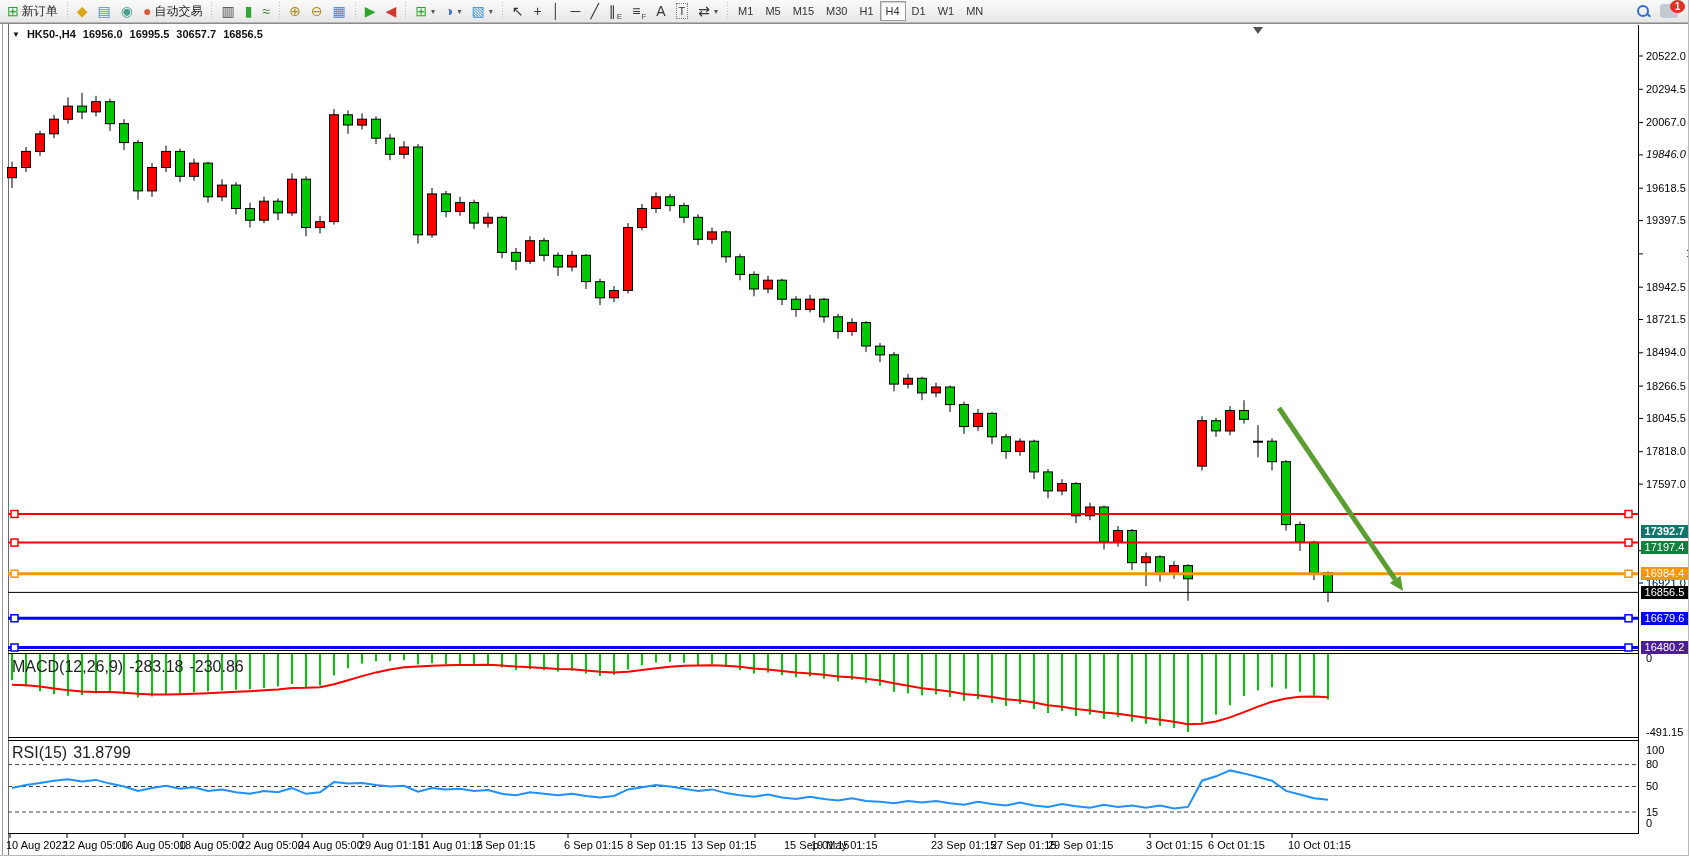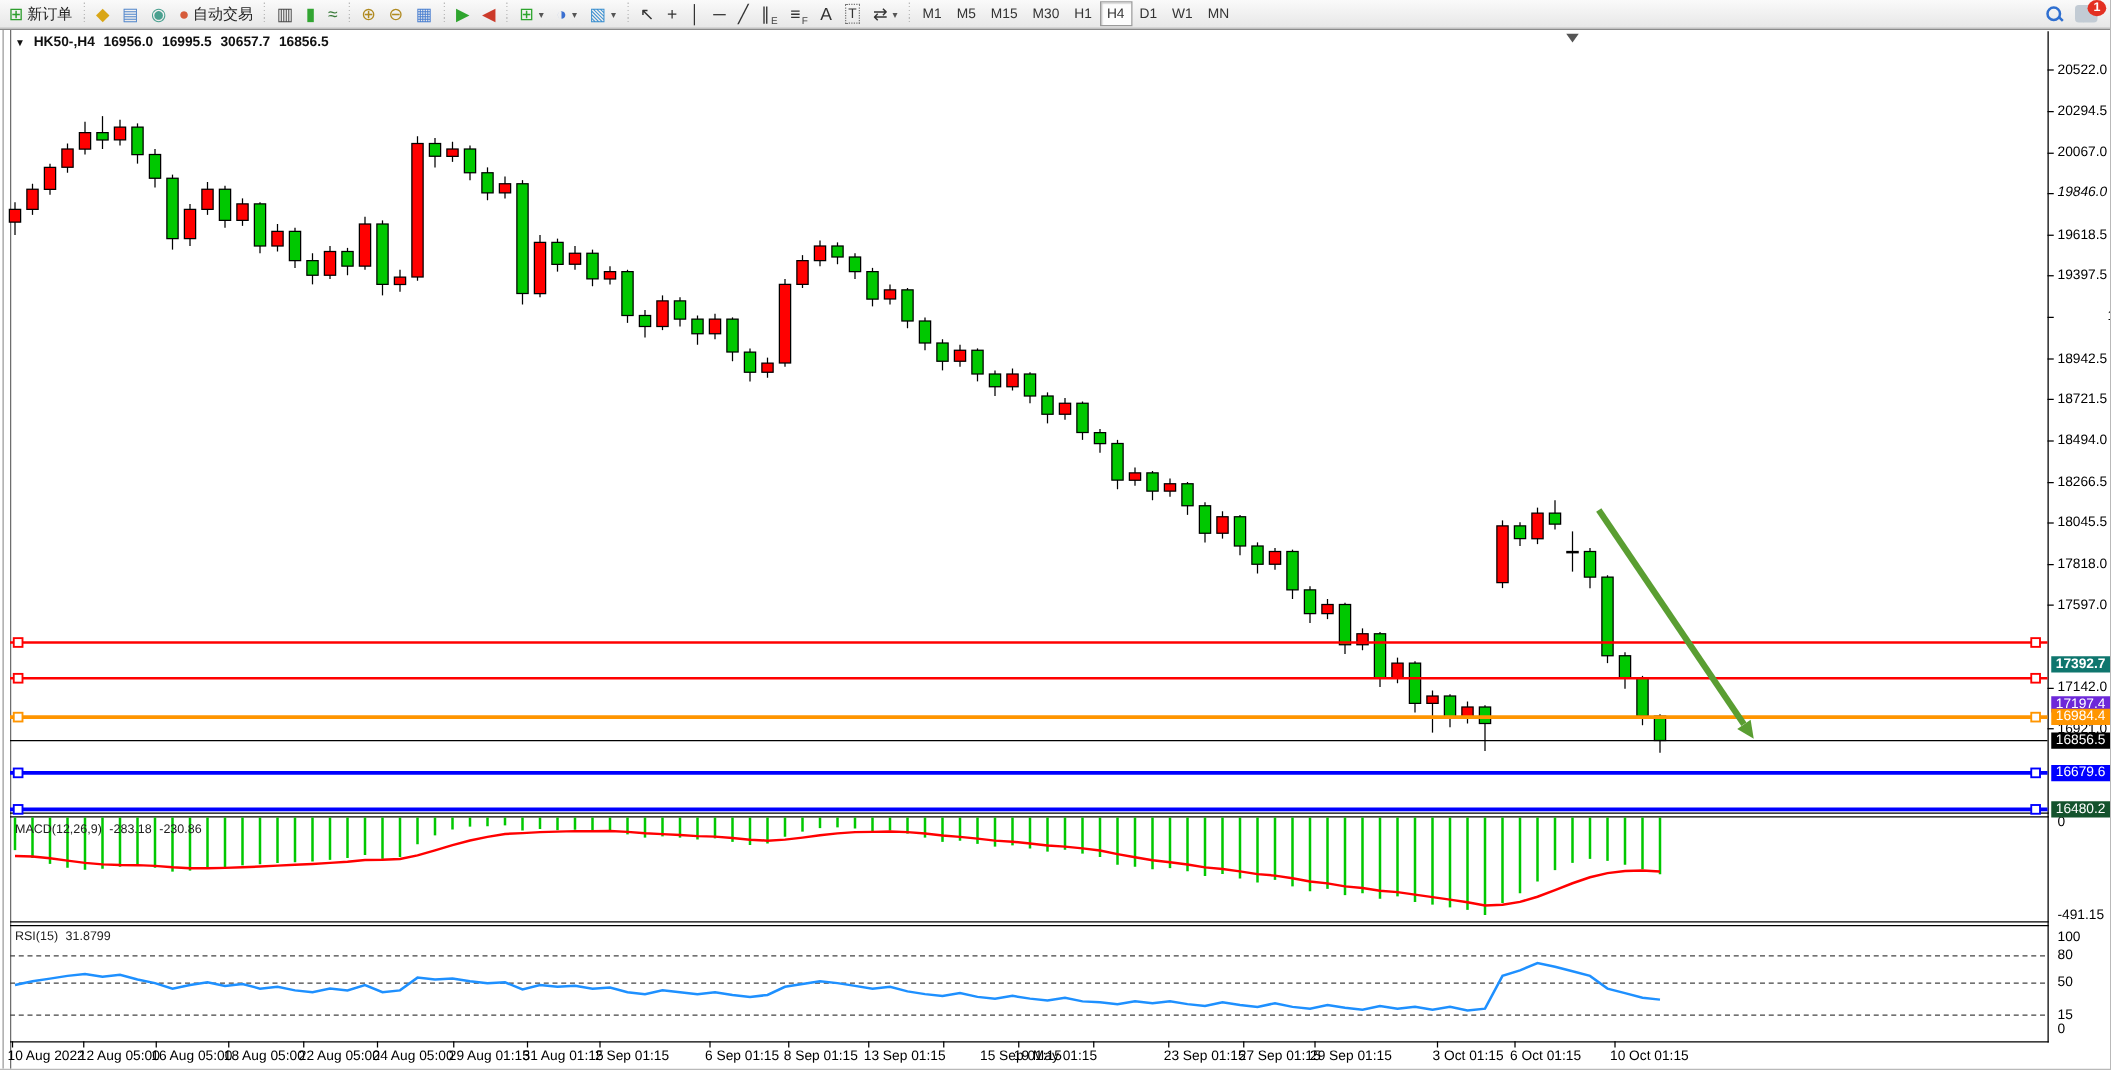--- a/index.html
+++ b/index.html
@@ -28,21 +28,21 @@
   .chat-badge{position:absolute;right:-7px;top:-4px;min-width:13px;height:13px;border-radius:50%;background:#e33022;
               color:#fff;font-size:10px;font-weight:bold;display:flex;align-items:center;justify-content:center;padding:0 1px;}
   
   .frame-left{position:absolute;left:2px;top:24px;bottom:0;width:5px;border-left:1px solid #9a9a9a;border-right:1px solid #6e6e6e;}
   .b{position:absolute;background:#000;}
   .bg{position:absolute;background:#8a8a8a;}
   .title{position:absolute;left:12px;top:28px;font-size:11px;font-weight:bold;color:#111;display:flex;gap:7px;align-items:center;z-index:5;}
   .title .tri{font-size:8px;}
   .lbl{position:absolute;font-size:11px;color:#000;white-space:nowrap;}
   .badge{position:absolute;left:1641px;width:47px;height:13px;color:#fff;font-size:11px;line-height:13px;text-align:center;z-index:6;}
-  .ind-label{position:absolute;left:12px;font-size:10px;color:#222;z-index:5;display:flex;gap:6px;}
+  .ind-label{position:absolute;left:12px;font-size:16px;color:#222;z-index:5;display:flex;gap:6px;}
   svg.ovl{position:absolute;left:0;top:0;pointer-events:none;z-index:3;}
   .shift-marker{position:absolute;width:0;height:0;border:5px solid transparent;border-top:7px solid #555;z-index:4;}
 </style>
 </head>
 <body>
 
 <div class="screen">
 
   <div class="toolbar" id="toolbar">
 
@@ -532,25 +532,25 @@
       <line x1="935" y1="833" x2="935" y2="838" stroke="#000" stroke-width="1"></line>
       <line x1="995" y1="833" x2="995" y2="838" stroke="#000" stroke-width="1"></line>
       <line x1="1052" y1="833" x2="1052" y2="838" stroke="#000" stroke-width="1"></line>
       <line x1="1150" y1="833" x2="1150" y2="838" stroke="#000" stroke-width="1"></line>
       <line x1="1212" y1="833" x2="1212" y2="838" stroke="#000" stroke-width="1"></line>
       <line x1="1292" y1="833" x2="1292" y2="838" stroke="#000" stroke-width="1"></line>
     </svg>
 
   <div id="labels">
       <div class="badge" style="top: 525px; background: #0f766e; font-weight: bold;">17392.7</div>
-      <div class="badge" style="top: 557px; background: #6d28d9;">17197.4</div>
+      <div class="badge" style="top: 541px; background: #15803d;">17197.4</div>
       <div class="badge" style="top: 567.223px; background: rgb(255, 149, 0);">16984.4</div>
       <div class="badge" style="top: 585.941px; background: rgb(0, 0, 0);">16856.5</div>
       <div class="badge" style="top: 611.83px; background: rgb(0, 0, 255);">16679.6</div>
-      <div class="badge" style="top: 641.012px; background: #14532d;">16480.2</div>
+      <div class="badge" style="top: 641.012px; background: #4c1d95;">16480.2</div>
       <div class="lbl" style="left: 1646px; top: 49.5px;">20522.0</div>
       <div class="lbl" style="left: 1646px; top: 82.7943px;">20294.5</div>
       <div class="lbl" style="left: 1646px; top: 116.089px;">20067.0</div>
       <div class="lbl" style="left: 1646px; top: 148.432px; font-style: italic;">19846.0</div>
       <div class="lbl" style="left: 1646px; top: 181.726px;">19618.5</div>
       <div class="lbl" style="left: 1646px; top: 214.069px;">19397.5</div>
       <div class="lbl" style="left: 1686px; top: 247.363px;">19170.0</div>
       <div class="lbl" style="left: 1646px; top: 280.658px;">18942.5</div>
       <div class="lbl" style="left: 1646px; top: 313.001px;">18721.5</div>
       <div class="lbl" style="left: 1646px; top: 346.295px;">18494.0</div>

